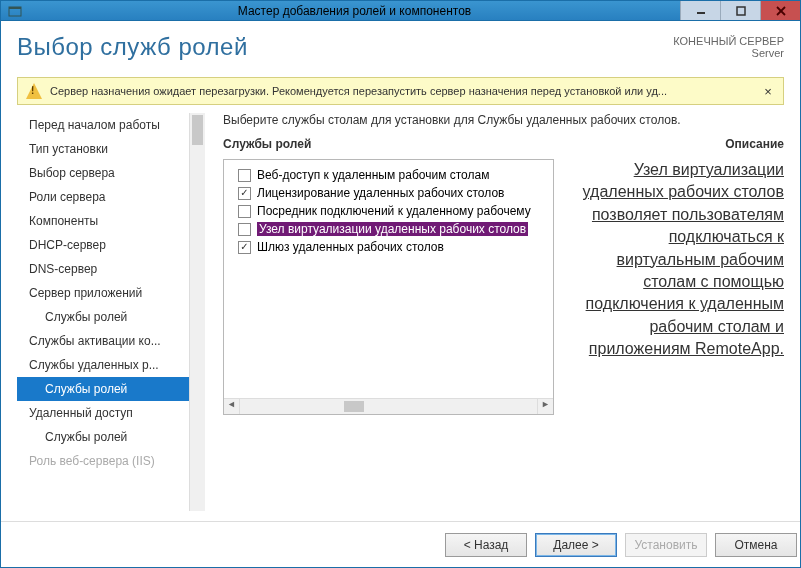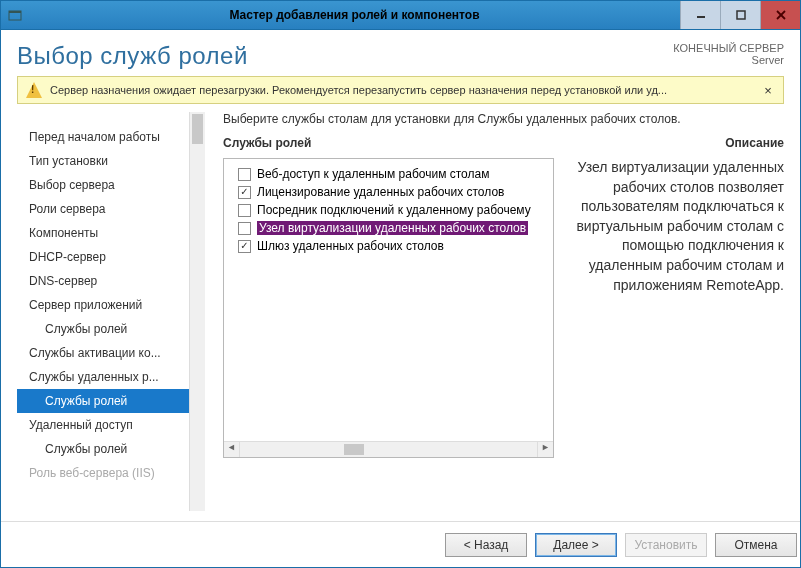--- a/index.html
+++ b/index.html
@@ -1,72 +1,72 @@
 <!DOCTYPE html>
 <html><head>
 <meta charset="utf-8">
 <style>
 * { box-sizing: border-box; margin: 0; padding: 0; }
 body { font-family: "Segoe UI", Tahoma, sans-serif; font-size: 12px; background: #fff; }
 
 .window { width: 801px; height: 568px; border: 1px solid #1a6ea8; background: #fff; display: flex; flex-direction: column; }
 
-.titlebar { height: 29px; background: linear-gradient(#3a95d0, #2880c0); display: flex; align-items: center; color: #000; border-bottom: 1px solid #1a6ea8; font-weight: bold; }
+.titlebar { height: 20px; background: linear-gradient(#3a95d0, #2880c0); display: flex; align-items: center; color: #000; border-bottom: 1px solid #1a6ea8; }
 .titlebar .icon-slot { width: 28px; display:flex; align-items:center; justify-content:center; }
 .titlebar .title { flex: 1; text-align: center; font-size: 12px; color: #000; }
 .titlebar .winbtns { display: flex; height: 100%; }
 .winbtn { width: 40px; height: 100%; background: #c8d8e8; border-left: 1px solid #9ab; display: flex; align-items: center; justify-content: center; }
 .winbtn.close { background: #c75050; color:#4a0000; }
 .winbtn.max,.winbtn.min{ background:#c7d6e6; }
 
 .content { flex: 1; padding: 12px 16px 10px 16px; display: flex; flex-direction: column; overflow: hidden; }
 
-.header-row { display: flex; align-items: flex-start; }
+.header-row { display: flex; align-items: center; margin-bottom: 10px; }
 .page-title { font-size: 24px; font-weight: 300; color: #2f6f9f; letter-spacing: 0.5px; flex: 1; }
 .dest-box { text-align: right; font-size: 11px; color: #555; }
 .dest-box .d1 { color: #666; }
 .dest-box .d2 { color: #666; }
 
 .warning { margin: 6px 0 8px 0; background: #fdfbc8; border: 1px solid #d6d080; padding: 5px 8px; display: flex; align-items: center; gap: 8px; font-size: 11px; color: #333; }
 .warning .warn-icon { width:16px; height:16px; background:#f0c040; position:relative; clip-path: polygon(50% 0, 100% 100%, 0 100%); display:flex; align-items:center; justify-content:center;}
 .warning .warn-icon::after{content:"!"; position:absolute; top:2px; left:5px; font-weight:bold; font-size:10px; color:#5a3a00;}
 .warning .wtext { flex:1; white-space: nowrap; overflow: hidden; text-overflow: ellipsis; }
 .warning .wclose { width:14px; text-align:center; cursor:pointer; color:#333; font-size:13px;}
 
 .main { flex: 1; display: flex; overflow: hidden; }
 
 .sidebar { width: 188px; border-right: none; overflow-y: hidden; position: relative; }
-.sidebar-inner { overflow-y: auto; height: 100%; margin-top: 13px; }
+.sidebar-inner { overflow-y: auto; height: 100%; }
 .nav-item { padding: 5px 8px 5px 12px; font-size: 12px; color: #333; white-space: nowrap; overflow: hidden; text-overflow: ellipsis; cursor: pointer; }
 .nav-item.indent { padding-left: 28px; }
 .nav-item.selected { background: #1979ca; color: #fff; }
 .nav-item.disabled { color: #aaa; }
 .sidebar .vscroll { position:absolute; right:0; top:0; bottom:0; width:16px; background:#f0f0f0; border-left:1px solid #ddd;}
 .sidebar .vscroll .thumb{ position:absolute; left:2px; right:2px; top:2px; height:30px; background:#c8c8c8;}
 
 .right { flex: 1; padding: 0 0 0 18px; display: flex; flex-direction: column; overflow: hidden; }
 .instruction { font-size: 12px; color: #333; margin-bottom: 10px; }
 .cols { flex:1; display:flex; gap: 20px; overflow:hidden; }
 .rolescol { flex: 1; min-width: 0; }
 .desccol { width: 210px; text-align: right; }
 .col-title { font-weight: 600; font-size: 12px; margin-bottom: 8px; color:#333; }
 
-.roles-box { border: 1px solid #b8b8b8; height: 300px; padding: 6px 0 0 0; position:relative; overflow:hidden; }
+.roles-box { border: 1px solid #b8b8b8; height: 256px; padding: 6px 0 0 0; position:relative; overflow:hidden; }
 .role-row { display: flex; align-items: center; padding: 2px 8px 2px 14px; font-size: 12px; gap: 6px; white-space:nowrap; }
 .role-row.highlight { }
 .role-row.highlight .rlabel { background: #701a75; color: #fff; padding: 0 2px; }
 .chk { width: 13px; height: 13px; border: 1px solid #888; background: #fff; display:inline-flex; align-items:center; justify-content:center; font-size:10px; color:#333; }
 .chk.checked::after { content:"✓"; font-size:10px; line-height:1; }
 .roles-box .hscroll { position:absolute; left:0; right:0; bottom:0; height:16px; background:#f0f0f0; border-top:1px solid #ddd; display:flex;}
 .roles-box .hscroll .arr{width:16px; text-align:center; font-size:9px; color:#666; border-right:1px solid #ddd;}
 .roles-box .hscroll .arr:last-child{border-left:1px solid #ddd; border-right:none;}
 .roles-box .hscroll .track{flex:1; position:relative;}
 .roles-box .hscroll .thumb{position:absolute; left:35%; width:20px; top:2px; bottom:2px; background:#c8c8c8;}
 
-.desc-text { font-size: 14px; color: #333; line-height: 1.4; }
+.desc-text { font-size: 16px; color: #333; line-height: 1.4; text-decoration: underline; }
 
 .footer { height: 46px; border-top: 1px solid #ddd; display: flex; align-items: center; justify-content: flex-end; padding: 0 3px; gap: 8px; }
 .btn { min-width: 82px; height: 24px; background: linear-gradient(#f5f5f5,#e5e5e5); border: 1px solid #9a9a9a; font-size: 12px; color:#333; display:flex; align-items:center; justify-content:center; cursor:pointer; }
 .btn.primary { border: 1px solid #3a7abd; box-shadow: 0 0 0 1px #7ab6e8 inset; }
 .btn.disabled { color: #aaa; border-color: #ccc; background: #f4f4f4; }
 </style>
 </head>
 <body>
 
 <div class="window">

